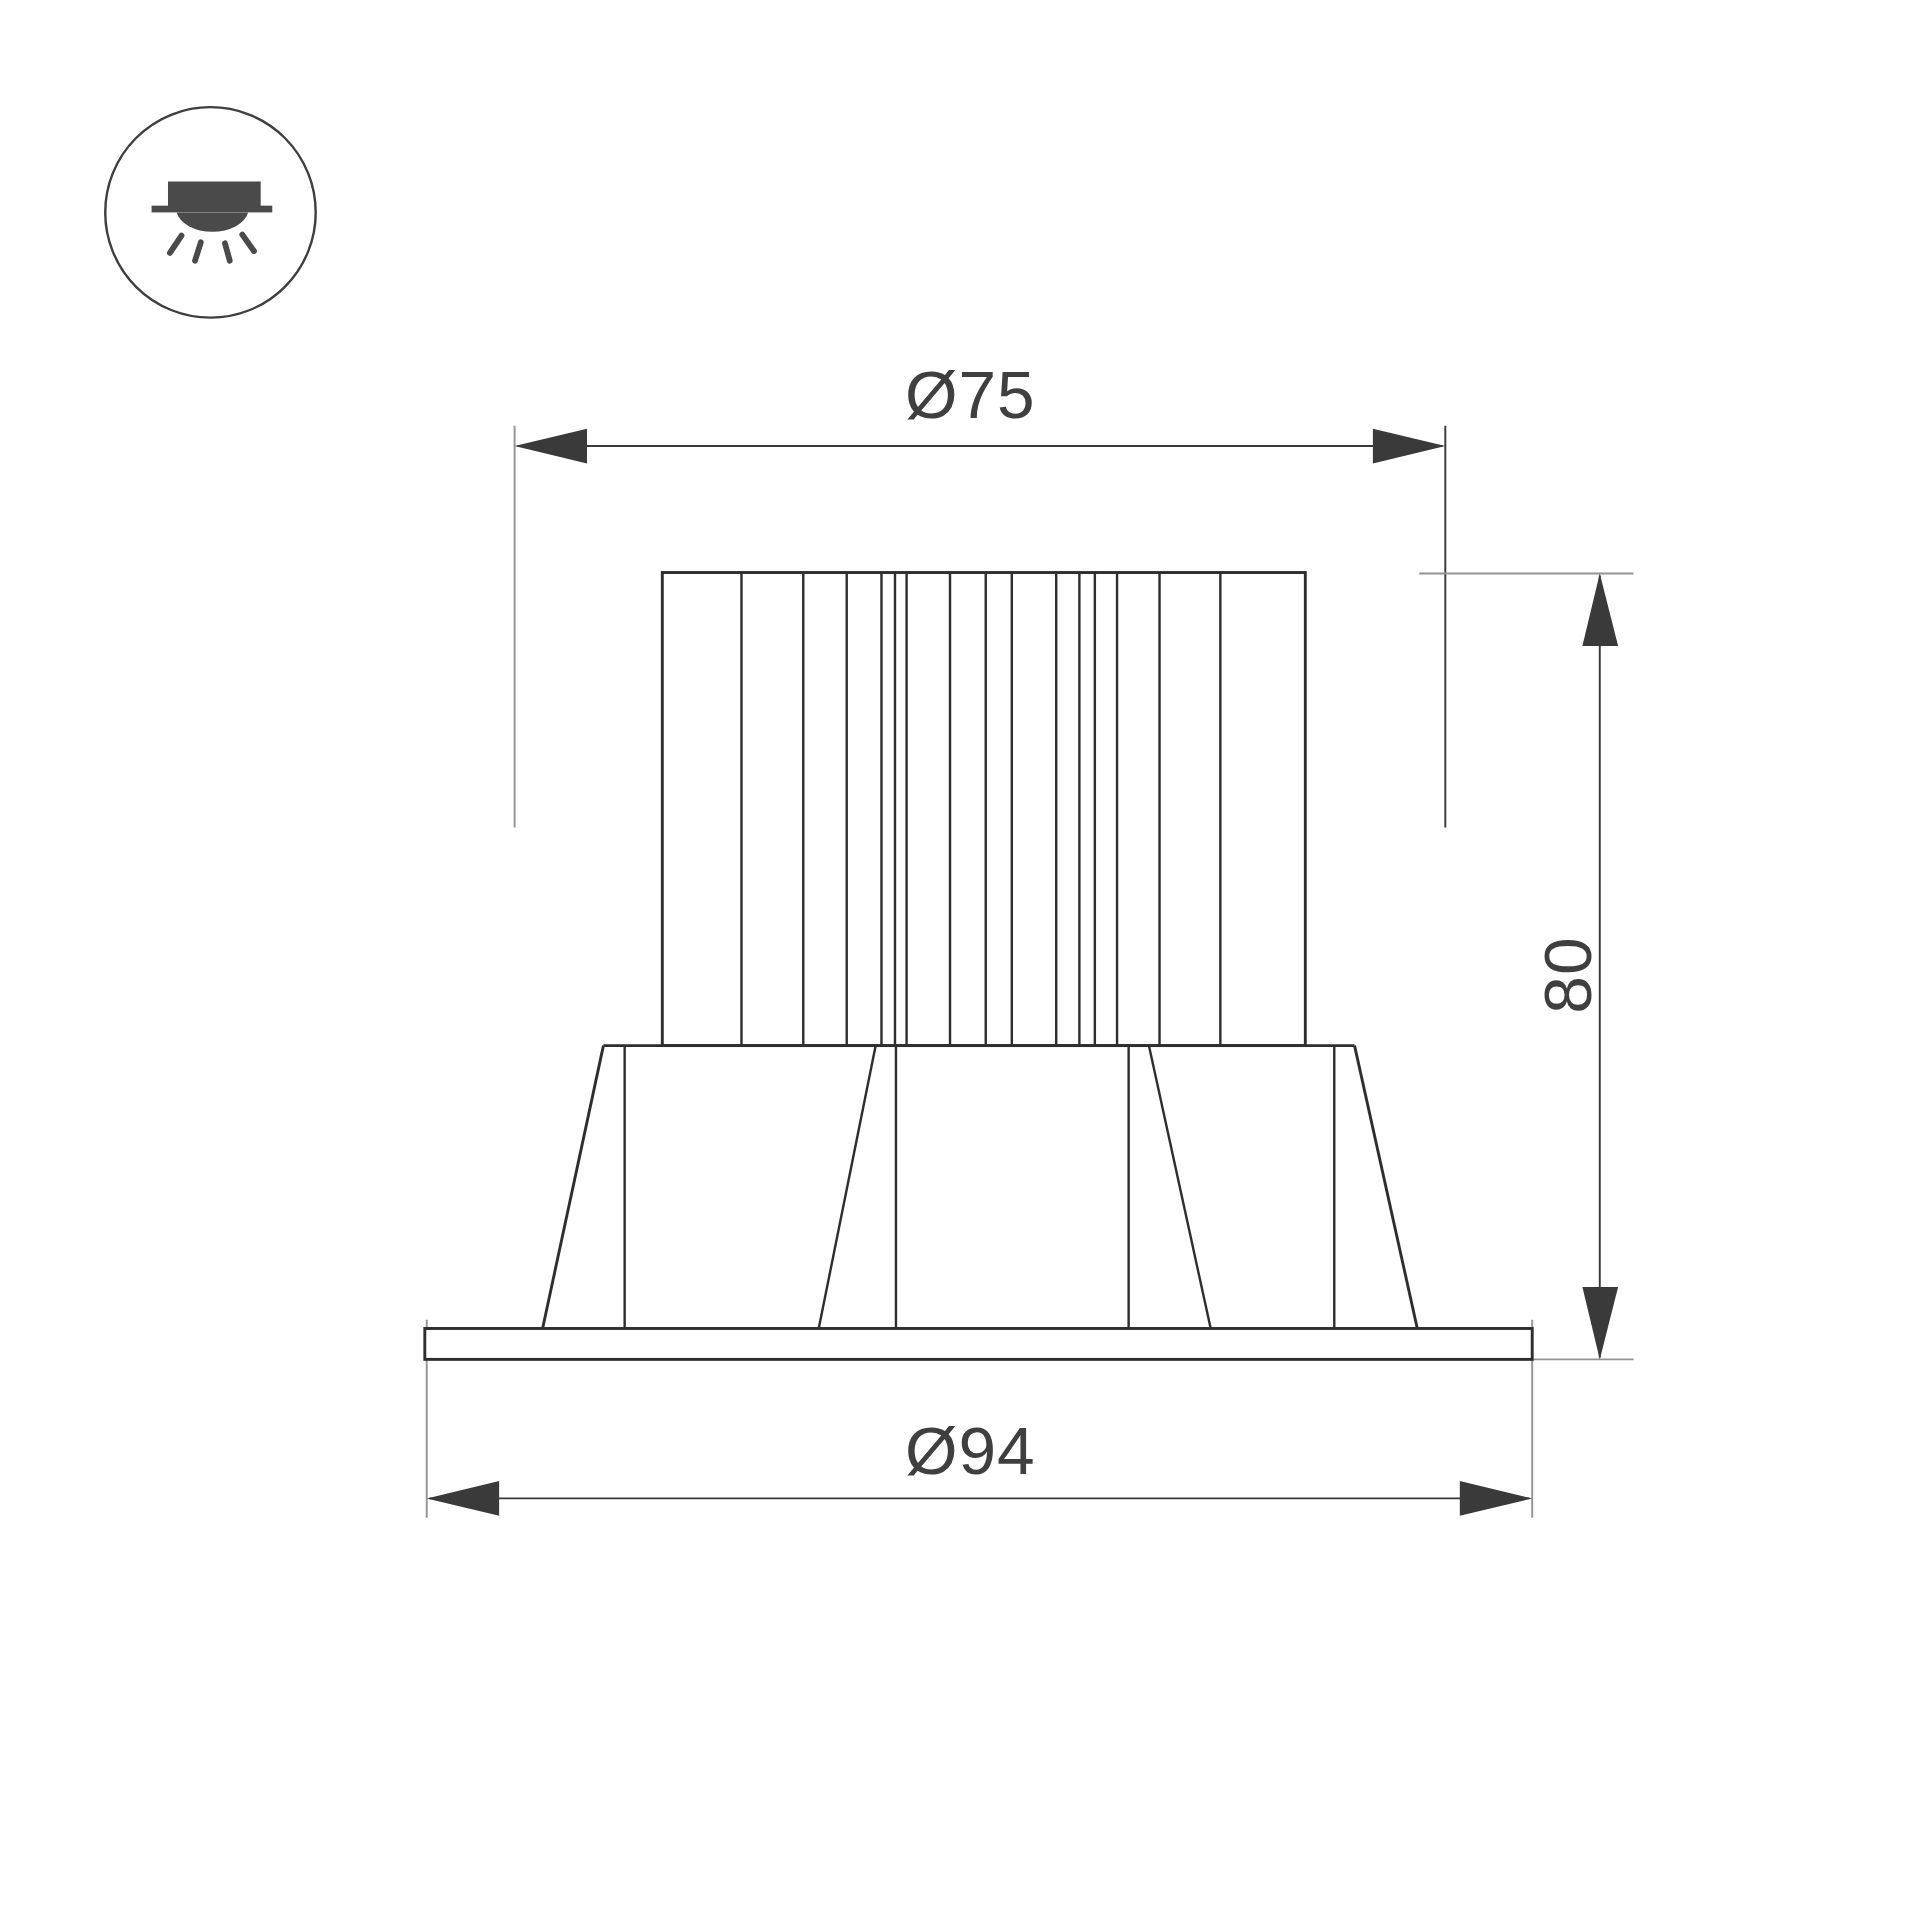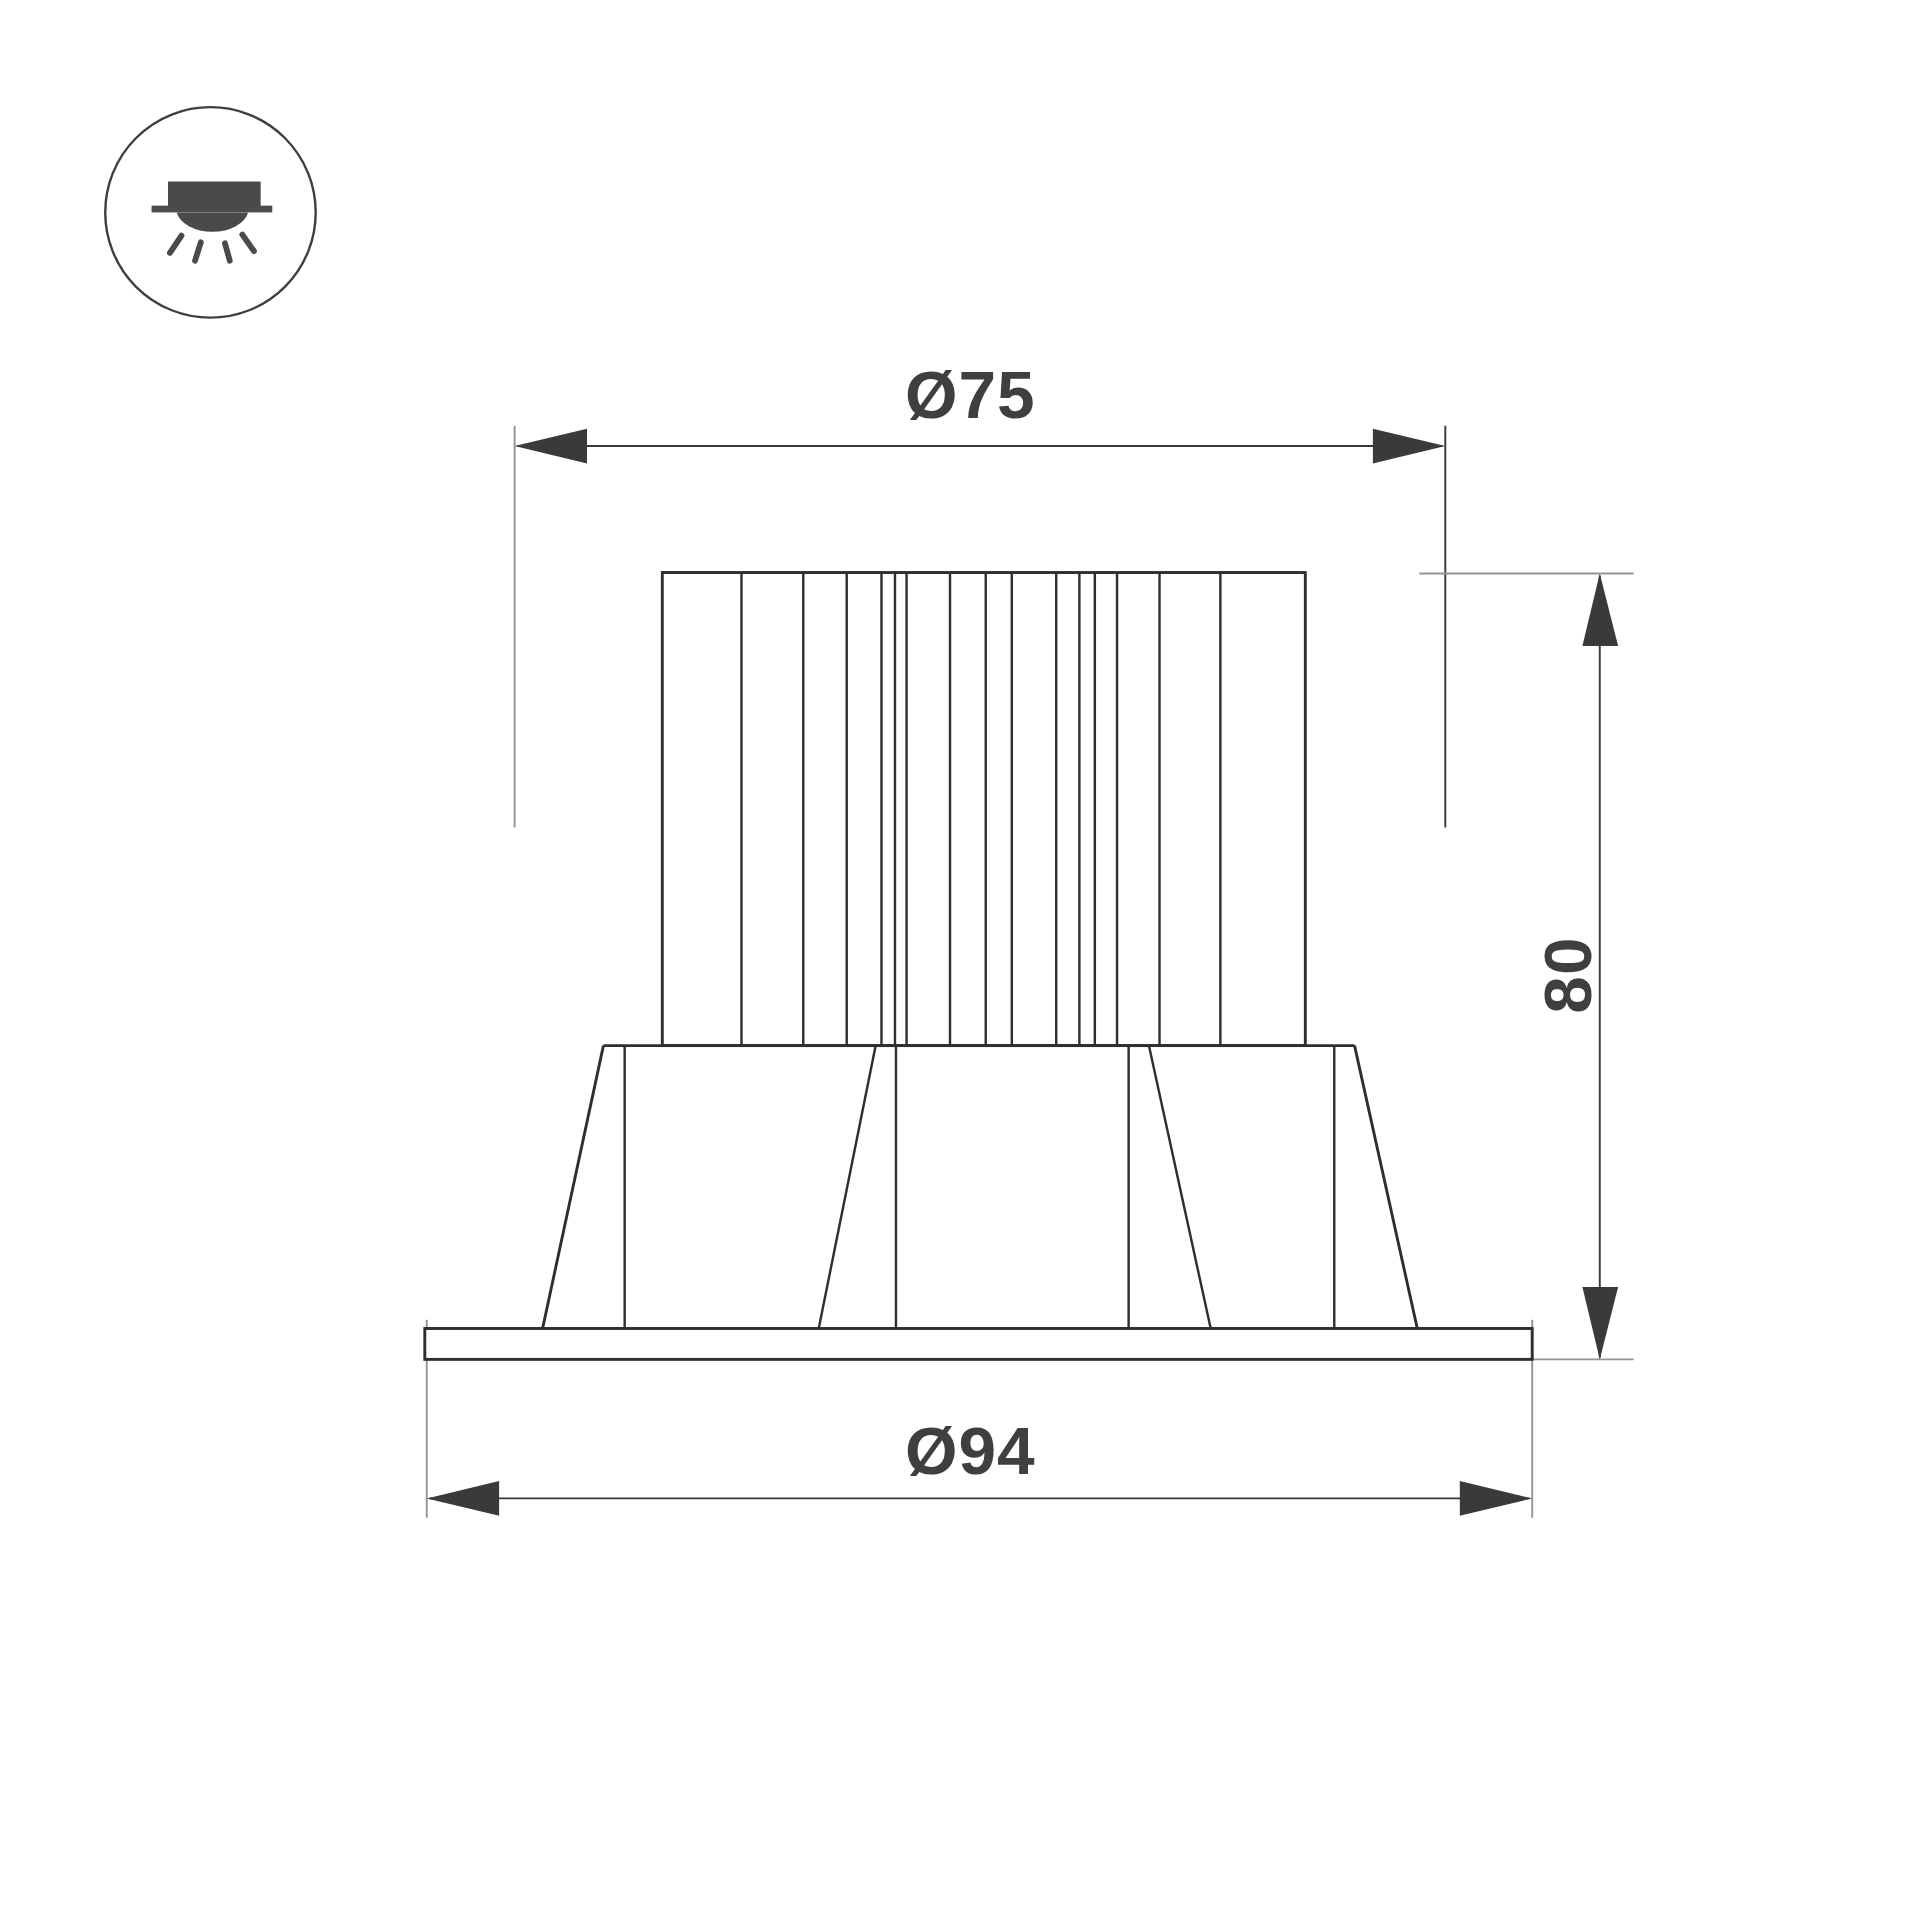--- a/index.html
+++ b/index.html
@@ -6,21 +6,20 @@
     margin: 0;
     padding: 0;
     background: #ffffff;
   }
   .canvas {
     position: relative;
     width: 1892px;
     height: 1929px;
     background: var(--background, #ffffff);
     overflow: hidden;
-    font-weight: bold;
   }
   svg { display: block; }
 
   .outline {
     stroke: var(--outline, #2e2e2e);
     stroke-width: 3;
     fill: none;
   }
   .outline-filled {
     stroke: var(--outline, #2e2e2e);

